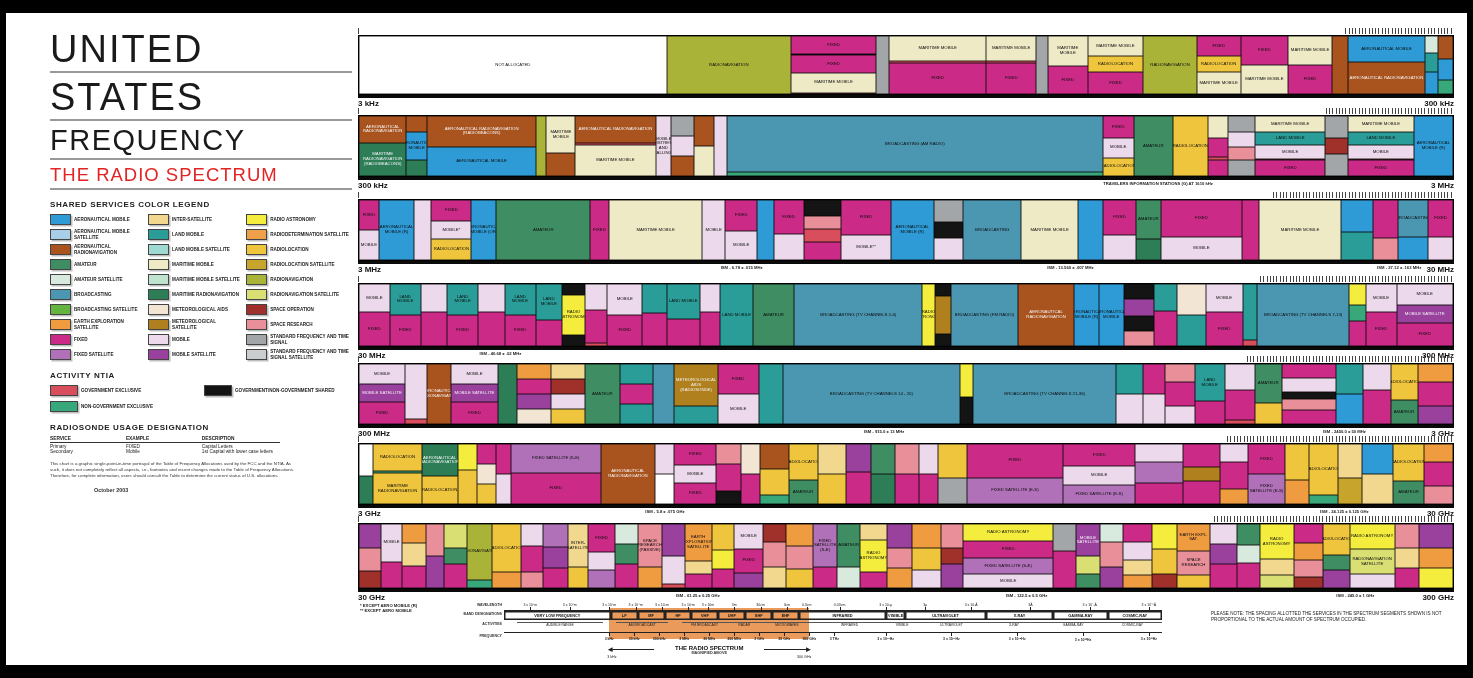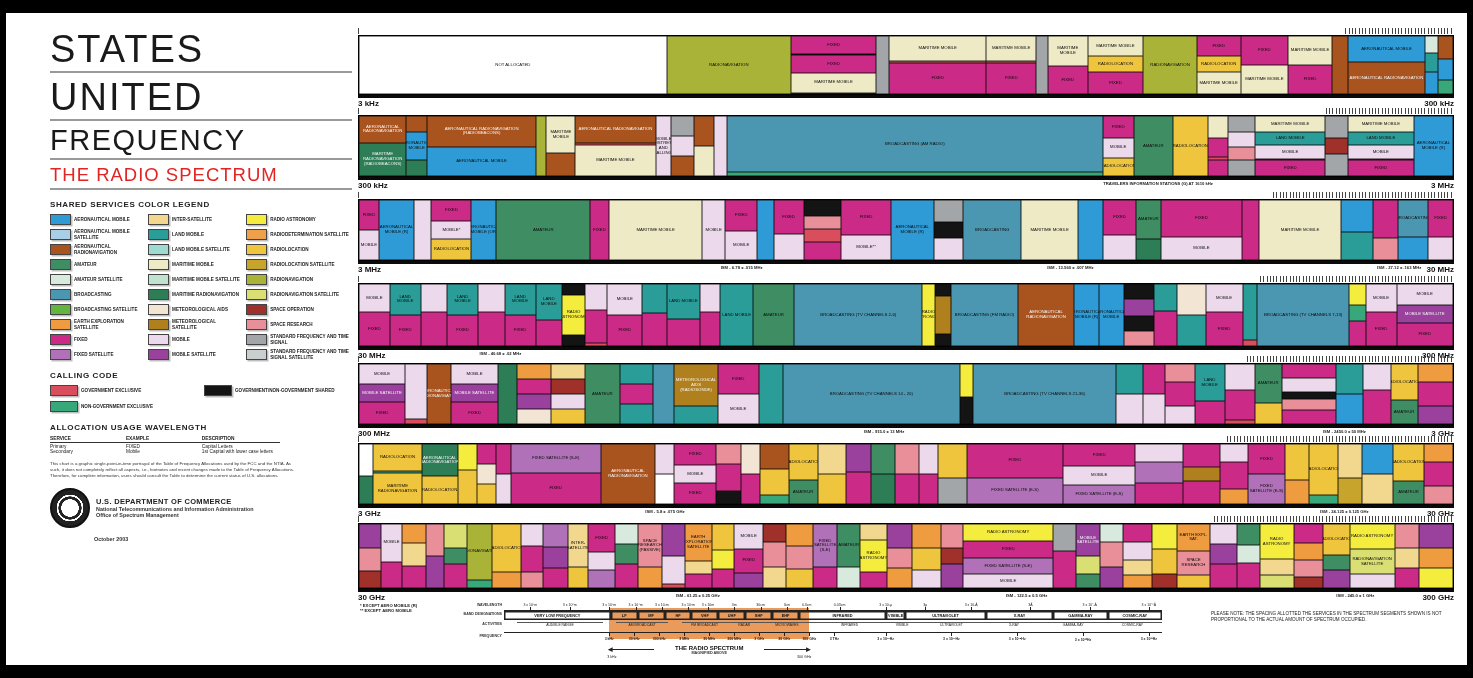--- a/index.html
+++ b/index.html
@@ -68,22 +68,22 @@
   .magt2{font-size:3.8px;font-weight:700;color:#333;}
   .magtag{position:absolute;top:10px;font-size:3.6px;color:#222;}
   #please{position:absolute;left:1205px;top:598px;width:250px;font-size:4.6px;color:#222;line-height:1.4;}
 </style>
 </head>
 <body>
 
 <div id="frame">
 
   <div id="left">
+    <div class="tline t1">UNITED</div>
     <div class="tline t1">STATES</div>
-    <div class="tline t1">UNITED</div>
     <div class="tline t2">FREQUENCY</div>
     <div class="tred">THE RADIO SPECTRUM</div>
 
     <div class="sechead">SHARED SERVICES COLOR LEGEND</div>
     <div id="legend-grid">
         <div class="leg-item">
           <span class="sw" style="background: rgb(46, 155, 214);"></span>
           <span class="leg-lab">AERONAUTICAL MOBILE</span>
         </div>
         <div class="leg-item">
@@ -197,65 +197,57 @@
         <div class="leg-item">
           <span class="sw" style="background: rgb(162, 166, 169);"></span>
           <span class="leg-lab">STANDARD FREQUENCY AND TIME SIGNAL</span>
         </div>
         <div class="leg-item">
           <span class="sw" style="background: rgb(203, 206, 207);"></span>
           <span class="leg-lab">STANDARD FREQUENCY AND TIME SIGNAL SATELLITE</span>
         </div>
       </div>
 
-    <div class="sechead">CALLING CODE</div>
+    <div class="sechead">ACTIVITY NTIA</div>
     <div id="act-grid">
         <div class="leg-item">
           <span class="sw" style="background: rgb(217, 78, 92); width: 26px;"></span>
           <span class="leg-lab">GOVERNMENT EXCLUSIVE</span>
         </div>
         <div class="leg-item">
           <span class="sw" style="background: rgb(20, 20, 20); width: 26px;"></span>
           <span class="leg-lab">GOVERNMENT/NON-GOVERNMENT SHARED</span>
         </div>
         <div class="leg-item">
           <span class="sw" style="background: rgb(56, 168, 123); width: 26px;"></span>
           <span class="leg-lab">NON-GOVERNMENT EXCLUSIVE</span>
         </div>
       </div>
 
-    <div class="sechead">ALLOCATION USAGE WAVELENGTH</div>
+    <div class="sechead">RADIOSONDE USAGE DESIGNATION</div>
     <div id="usage-table">
         <div class="uh">
           <span>SERVICE</span>
           <span>EXAMPLE</span>
           <span>DESCRIPTION</span>
         </div>
         <div class="ur">
           <span>Primary</span>
           <span>FIXED</span>
           <span>Capital Letters</span>
         </div>
         <div class="ur">
           <span>Secondary</span>
           <span>Mobile</span>
           <span>1st Capital with lower case letters</span>
         </div>
       </div>
 
     <div class="fine">This chart is a graphic single-point-in-time portrayal of the Table of Frequency Allocations used by the FCC and the NTIA. As such, it does not completely reflect all aspects, i.e., footnotes and recent changes made to the Table of Frequency Allocations. Therefore, for complete information, users should consult the Table to determine the current status of U.S. allocations.</div>
 
-    <div id="agency">
-      <div id="seal"></div>
-      <div>
-        <div class="agline1">U.S. DEPARTMENT OF COMMERCE</div>
-        <div class="agline2">National Telecommunications and Information Administration</div>
-        <div class="agline2">Office of Spectrum Management</div>
-      </div>
-    </div>
     <div class="agdate">October 2003</div>
   </div>
 
   <div id="bands">
       <div class="band" style="top: 14px;">
         <div class="tickrow">
           <div class="tick" style="left: 0%;"></div>
           <div class="tick" style="left: 99.7%;"></div>
           <div class="tick" style="left: 99.4%;"></div>
           <div class="tick" style="left: 99.1%;"></div>

